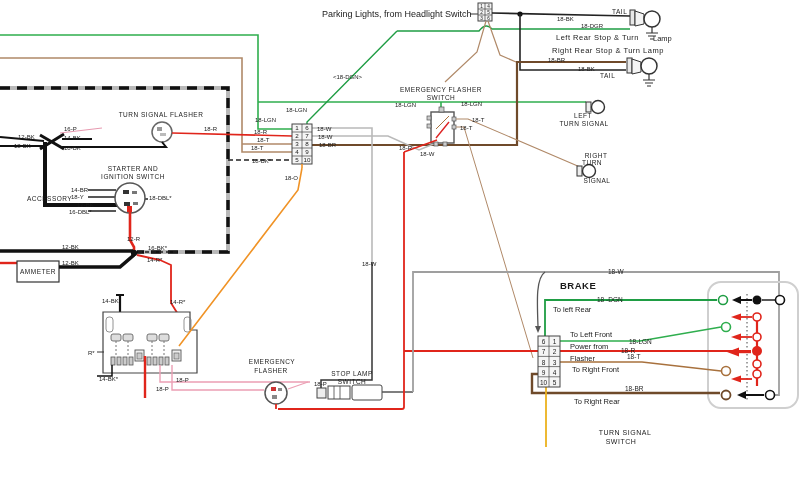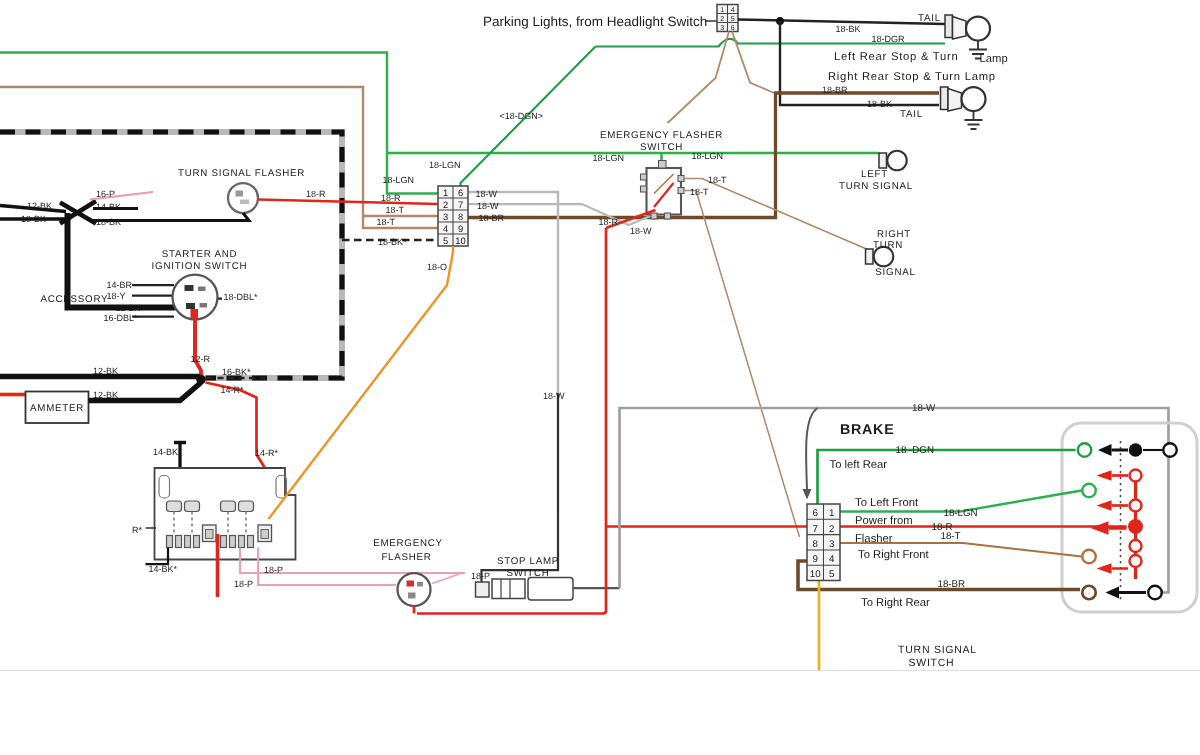--- a/index.html
+++ b/index.html
@@ -1,16 +1,16 @@
 <!DOCTYPE html>
 <html><head>
 <meta charset="utf-8">
 <style>
   html,body{margin:0;padding:0;background:#fff;}
-  #stage{position:relative;width:800px;height:447px;background:#0369a1;overflow:hidden;
+  #stage{position:relative;width:800px;height:447px;background:#f0abfc;overflow:hidden;
          font-family:"Liberation Sans",sans-serif;}
   svg{position:absolute;left:0;top:0;}
   text{font-family:"Liberation Sans",sans-serif;fill:#1b1b1b;}
 </style>
 </head>
 <body>
 
 <div id="stage">
 <svg width="800" height="503" viewBox="0 0 800 503">
   <rect x="0" y="0" width="800" height="503" fill="#ffffff"></rect>

